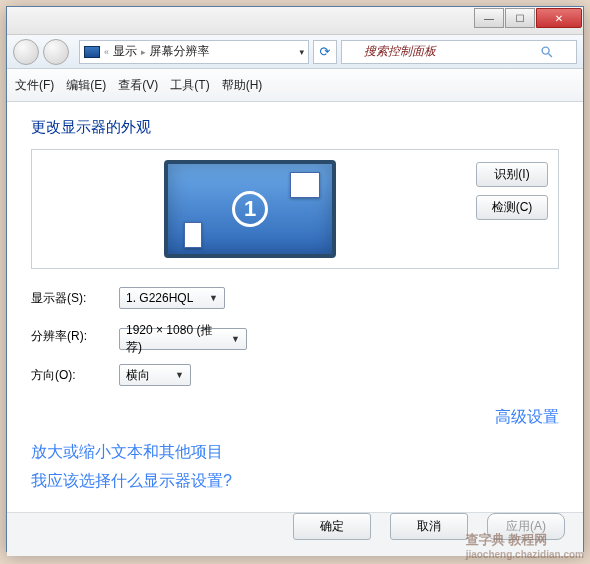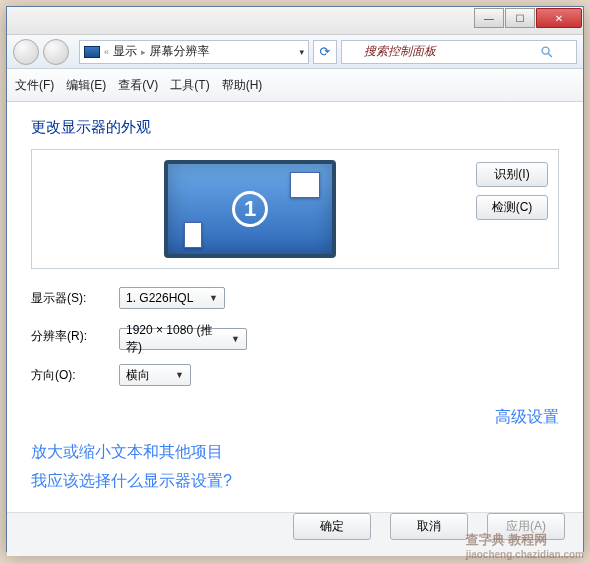--- a/index.html
+++ b/index.html
@@ -42,21 +42,21 @@
 .ddl.w1 { width: 106px; }
 .ddl.w2 { width: 128px; }
 .ddl.w3 { width: 72px; }
 
 .link-area { margin-top: auto; }
 .link { color: #3b82f6; font-size: 16px; margin-bottom: 8px; display: block; }
 .link.right { text-align: right; margin-bottom: 14px; }
 
 .footer { height: 44px; border-top: 1px solid #d8dde2; background: #f2f4f6; display: flex; align-items: flex-start; justify-content: flex-end; gap: 19px; padding: 0 18px; }
 .footbtn { width: 78px; padding: 4px 0; font-size: 12px; background: linear-gradient(to bottom, #fefefe, #e6e9ec); border: 1px solid #a8b2bc; border-radius: 3px; text-align: center; }
-.footbtn.disabled { color: #999; }
+.footbtn.disabled { color: #999; border-radius: 8px; }
 
 .watermark { position: absolute; right: 6px; bottom: 4px; font-size: 13px; color: rgba(120,80,60,0.55); font-weight: bold; pointer-events: none; }
 .watermark .sub { font-size: 10px; display: block; text-align: right; color: rgba(120,80,60,0.45); }
 </style>
 </head>
 <body>
 
 <div class="window">
 
   <div class="titlebar">

